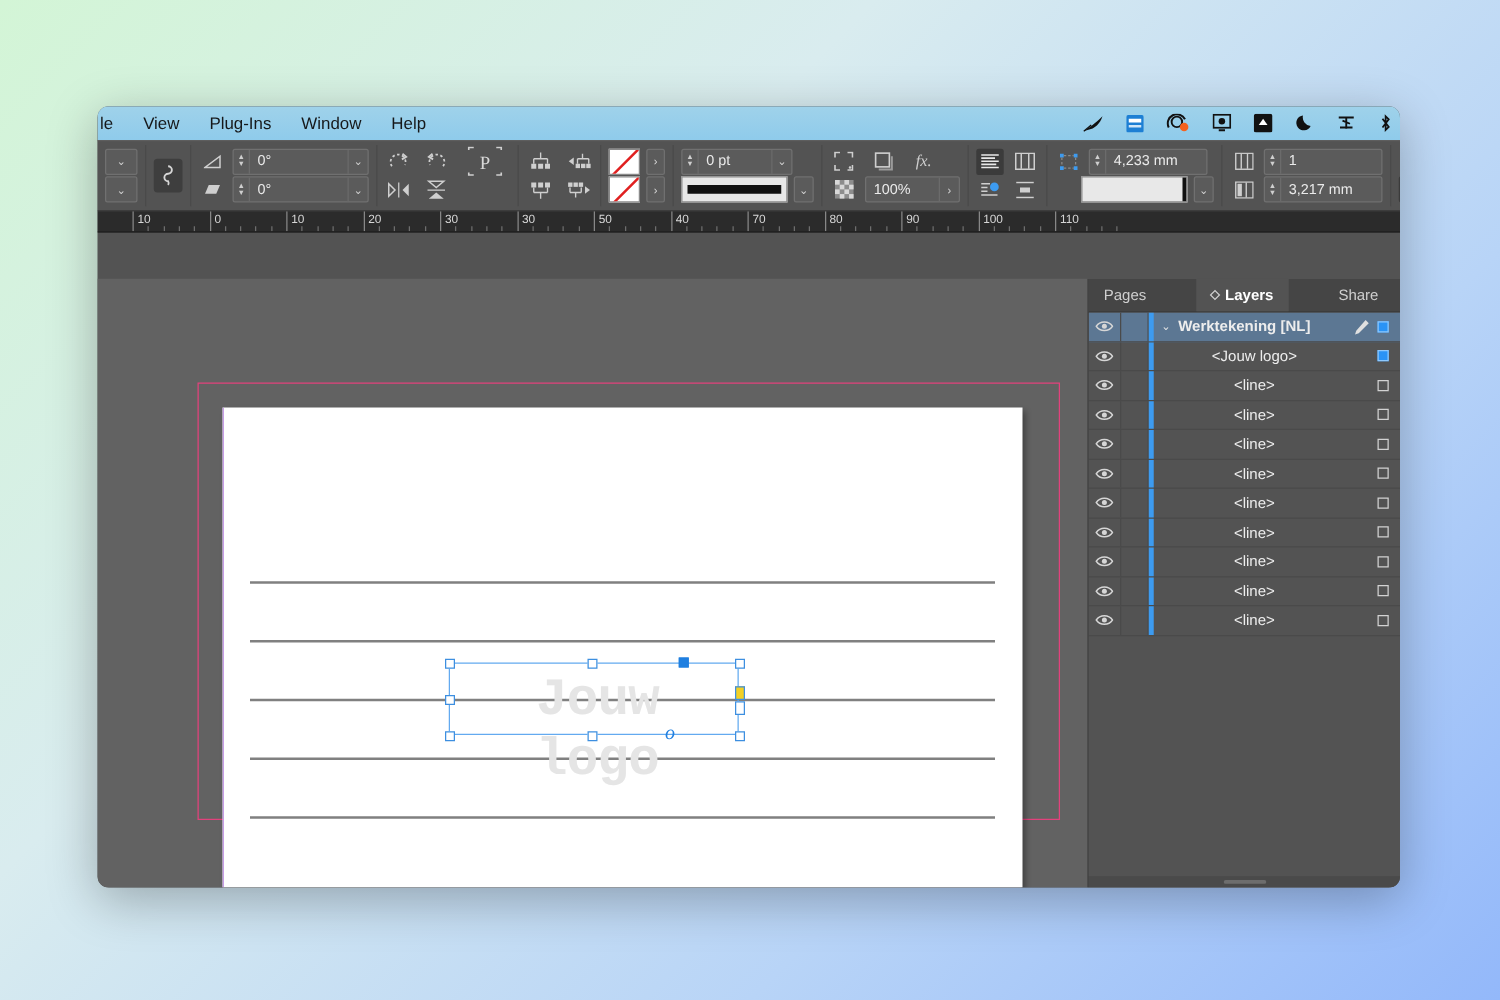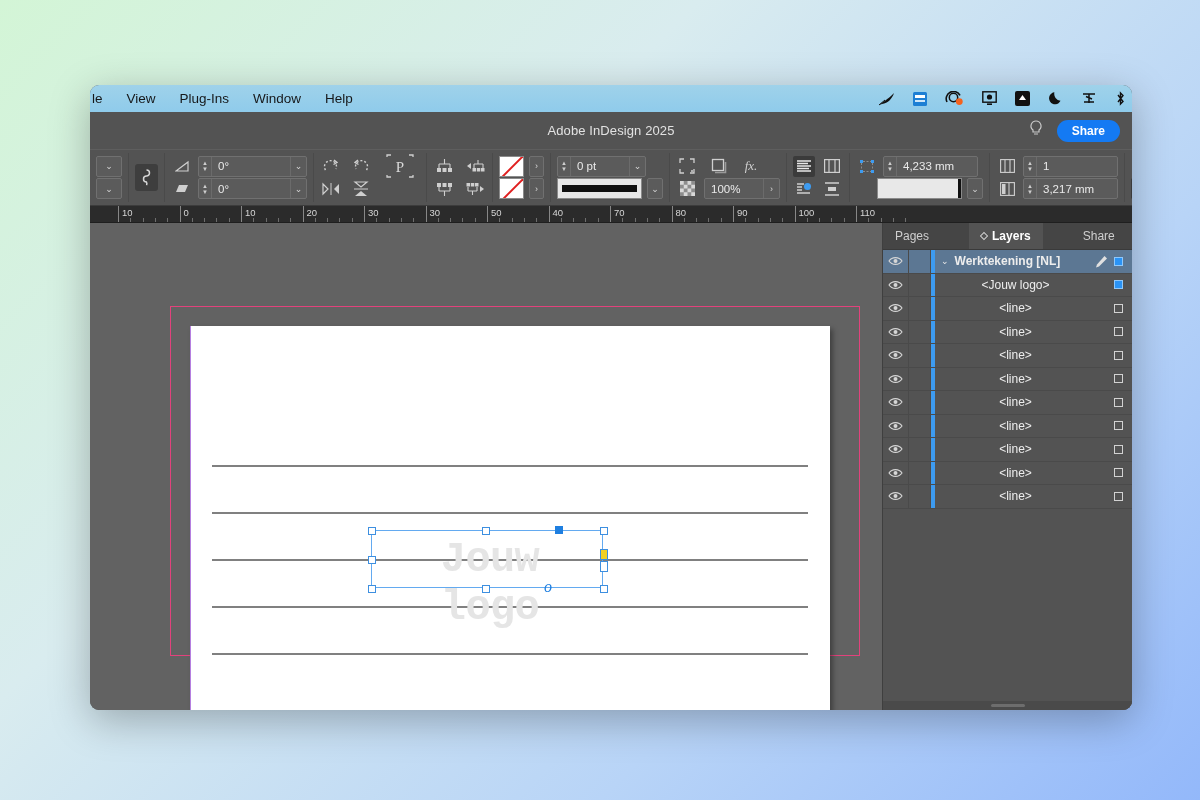--- a/index.html
+++ b/index.html
@@ -12,21 +12,20 @@
 
   
   #app-window {
     position: absolute;
     left: 78px; top: 85px;
     width: 1042px; height: 625px;
     border-radius: 9px;
     overflow: hidden;
     background: #535353;
     box-shadow: 0 10px 40px rgba(0,0,0,.28);
-    margin-left: 12px;
   }
 
   
   #menubar {
     height: 27px;
     background: linear-gradient(to bottom, #9fd2ea 0%, #8fcbeb 100%);
     display: flex; align-items: center;
     padding-left: 2px;
     position: relative;
   }
@@ -296,32 +295,20 @@
           </svg>
       </span>
       <span class="tray-icon">
         <svg width="11" height="15" viewBox="0 0 11 15">
             <path d="M3 4 L8 10.5 L5.5 13 L5.5 2 L8 4.5 L3 11" stroke="#111" stroke-width="1.4" fill="none"></path>
           </svg>
       </span>
     </div>
   </div>
 
-  <div id="titlebar">
-    <div id="app-title">Adobe InDesign 2025</div>
-    <div id="titlebar-right">
-      <span>
-        <svg width="14" height="17" viewBox="0 0 14 17">
-            <path d="M7 1 A5 5 0 0 1 10 10 L10 12 L4 12 L4 10 A5 5 0 0 1 7 1 Z" stroke="#c9c9c9" stroke-width="1.2" fill="none"></path>
-            <path d="M5 14 L9 14" stroke="#c9c9c9" stroke-width="1.2"></path>
-          </svg>
-      </span>
-      <div id="share-button">Share</div>
-    </div>
-  </div>
 
   <div id="controlbar">
 
     <div class="cb-group">
       <div class="cb-row">
           <div class="mini-select">⌄</div>
         </div>
       <div class="cb-row">
           <div class="mini-select">⌄</div>
         </div>

